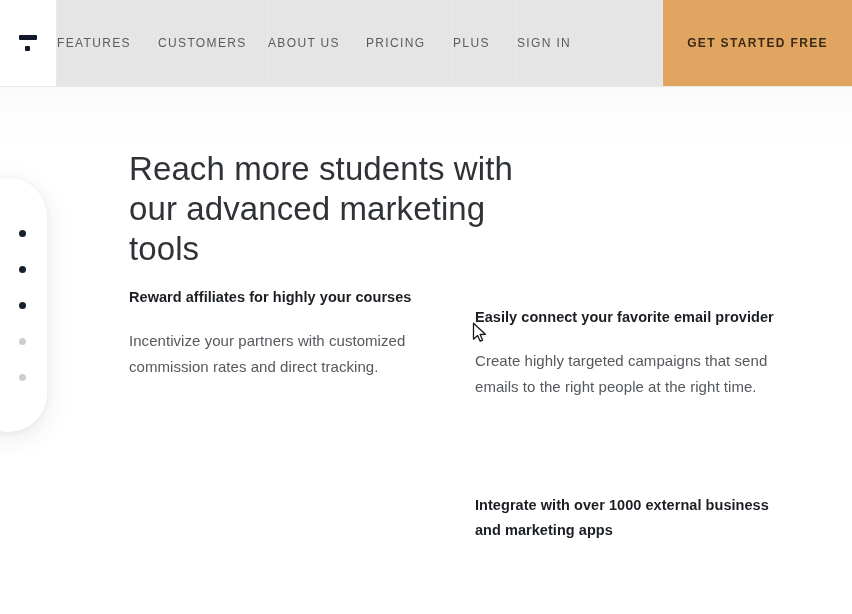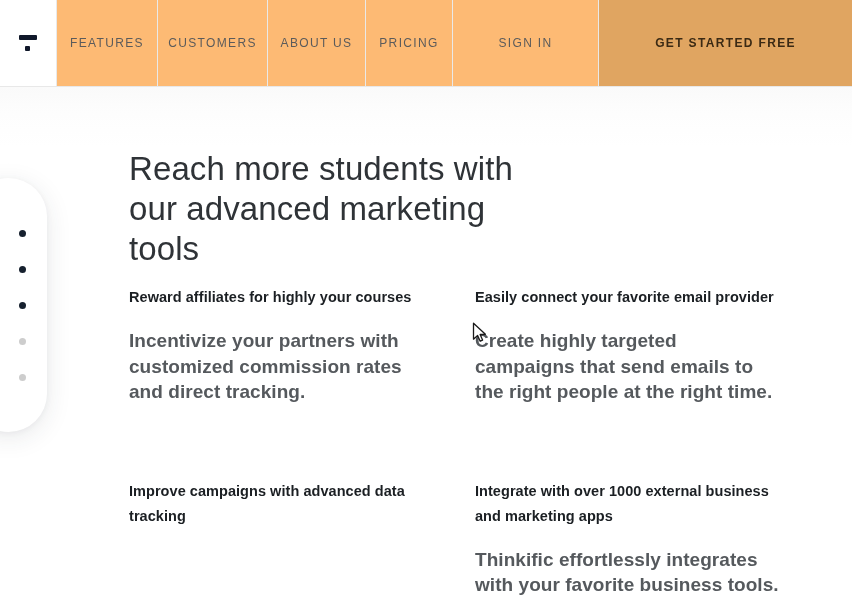--- a/index.html
+++ b/index.html
@@ -60,30 +60,29 @@
     left: 6px;
     width: 5px;
     height: 5px;
     background: #10182a;
     border-radius: 1px;
   }
 
   .nav-item {
     display: flex;
     align-items: center;
-    justify-content: center;
     border-right: 1px solid #e9e9e9;
     box-sizing: border-box;
     font-size: 12px;
     letter-spacing: 1.35px;
     color: #5b5b5b;
     font-weight: 400;
     white-space: nowrap;
     cursor: pointer;
-    background: #fdba74;
+    background: #e5e5e5;
   }
   .nav-item.features   { width: 101px; }
   .nav-item.customers  { width: 110px; }
   .nav-item.pricing    { width: 87px;  }
   .nav-item.about      { width: 98px;  }
   .nav-item.plus       { width: 64px;  }
   .nav-item.signin     { width: 146px; }
 
   .nav-cta {
     flex: 1;
@@ -133,34 +132,34 @@
   }
   .feat-row {
     display: flex;
     gap: 0;
   }
   .feat-col {
     width: 346px;
     box-sizing: border-box;
     padding-right: 40px;
   }
-  .feat-col.right { width: 344px; }
+  .feat-col.right { width: 344px; margin-top: 20px; }
 
   .feat-title {
     font-size: 14.5px;
     line-height: 25px;
     font-weight: bold;
     color: #1b1f23;
     letter-spacing: 0.05px;
     margin: 0 0 18px 0;
   }
   .feat-body {
-    font-size: 19px;
+    font-size: 15px;
     line-height: 25.5px;
-    font-weight: 700;
+    font-weight: 400;
     color: #55595d;
     margin: 0;
     letter-spacing: 0.05px;
   }
   .feat-row.second { margin-top: 74px; }
 
   
   .side-widget {
     position: absolute;
     left: -30px;
@@ -220,20 +219,23 @@
   </div>
 
   <div class="nav-item about">
     <span>ABOUT US</span>
   </div>
 
   <div class="nav-item pricing">
     <span>PRICING</span>
   </div>
 
+  <div class="nav-item plus">
+    <span>PLUS</span>
+  </div>
 
   <div class="nav-item signin">
     <span>SIGN IN</span>
   </div>
 
   <div class="nav-cta" style="background: rgb(224, 165, 97);">
     <span>GET STARTED FREE</span>
   </div>
 
 </div>
@@ -250,25 +252,23 @@
         <p class="feat-body">Incentivize your partners with customized commission rates and direct tracking.</p>
       </div>
       <div class="feat-col right">
         <p class="feat-title">Easily connect your favorite email provider</p>
         <p class="feat-body">Create highly targeted campaigns that send emails to the right people at the right time.</p>
       </div>
     </div>
 
     <div class="feat-row second">
       <div class="feat-col">
-        <p class="feat-title">Improve campaigns with advanced data tracking</p>
       </div>
       <div class="feat-col right">
         <p class="feat-title">Integrate with over 1000 external business and marketing apps</p>
-        <p class="feat-body">Thinkific effortlessly integrates with your favorite business tools.</p>
       </div>
     </div>
 
   </div>
 </div>
 
 <div class="side-widget">
   <div class="side-dot on" style="background: rgb(22, 32, 46);"></div>
   <div class="side-dot on" style="background: rgb(22, 32, 46);"></div>
   <div class="side-dot on" style="background: rgb(22, 32, 46);"></div>

